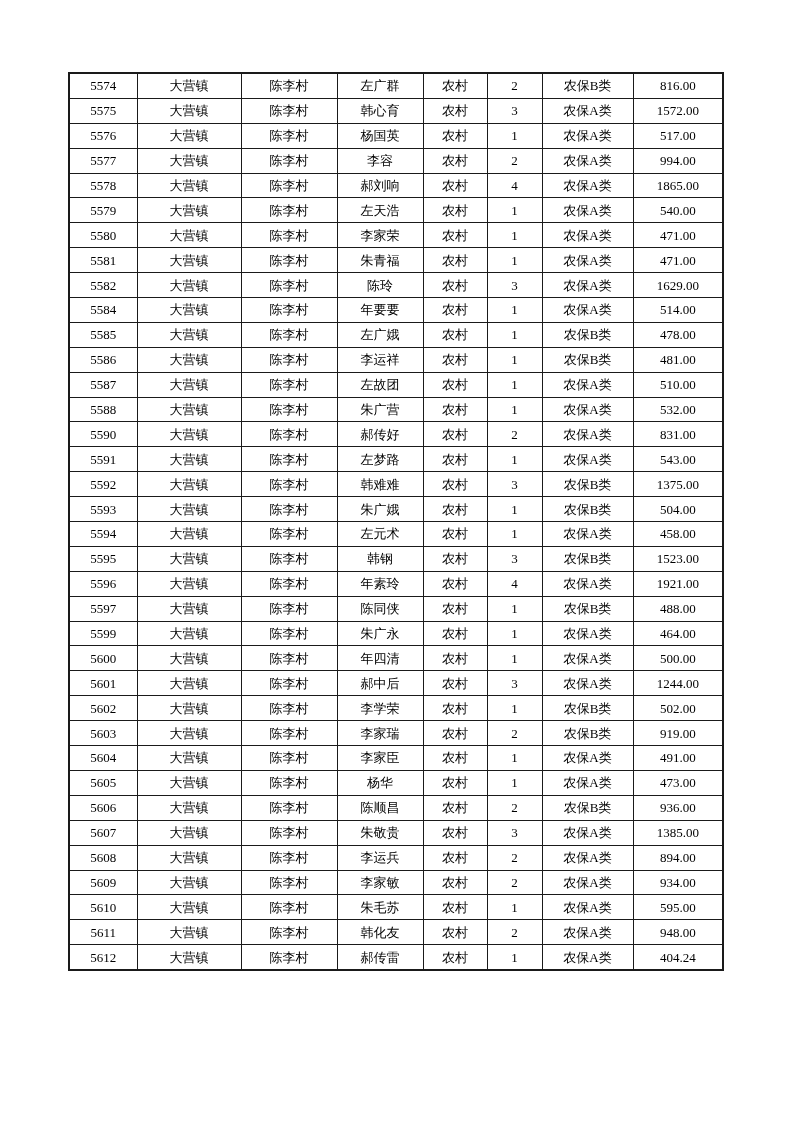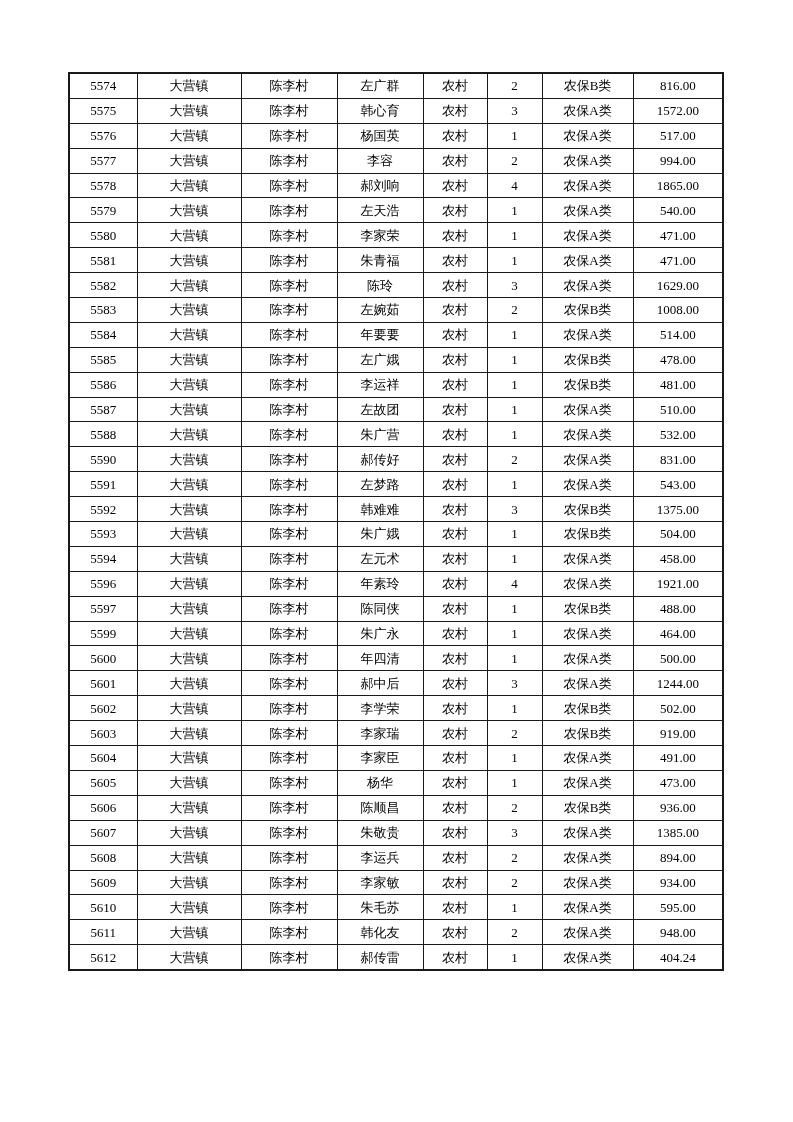--- a/index.html
+++ b/index.html
@@ -145,30 +145,20 @@
           <td>5582</td>
           <td>大营镇</td>
           <td>陈李村</td>
           <td>陈玲</td>
           <td>农村</td>
           <td>3</td>
           <td>农保A类</td>
           <td>1629.00</td>
         </tr>
         <tr>
-          <td>5583</td>
-          <td>大营镇</td>
-          <td>陈李村</td>
-          <td>左婉茹</td>
-          <td>农村</td>
-          <td>2</td>
-          <td>农保B类</td>
-          <td>1008.00</td>
-        </tr>
-        <tr>
           <td>5584</td>
           <td>大营镇</td>
           <td>陈李村</td>
           <td>年要要</td>
           <td>农村</td>
           <td>1</td>
           <td>农保A类</td>
           <td>514.00</td>
         </tr>
         <tr>
@@ -253,20 +243,30 @@
         </tr>
         <tr>
           <td>5594</td>
           <td>大营镇</td>
           <td>陈李村</td>
           <td>左元术</td>
           <td>农村</td>
           <td>1</td>
           <td>农保A类</td>
           <td>458.00</td>
+        </tr>
+        <tr>
+          <td>5595</td>
+          <td>大营镇</td>
+          <td>陈李村</td>
+          <td>韩钢</td>
+          <td>农村</td>
+          <td>3</td>
+          <td>农保B类</td>
+          <td>1523.00</td>
         </tr>
         <tr>
           <td>5596</td>
           <td>大营镇</td>
           <td>陈李村</td>
           <td>年素玲</td>
           <td>农村</td>
           <td>4</td>
           <td>农保A类</td>
           <td>1921.00</td>

